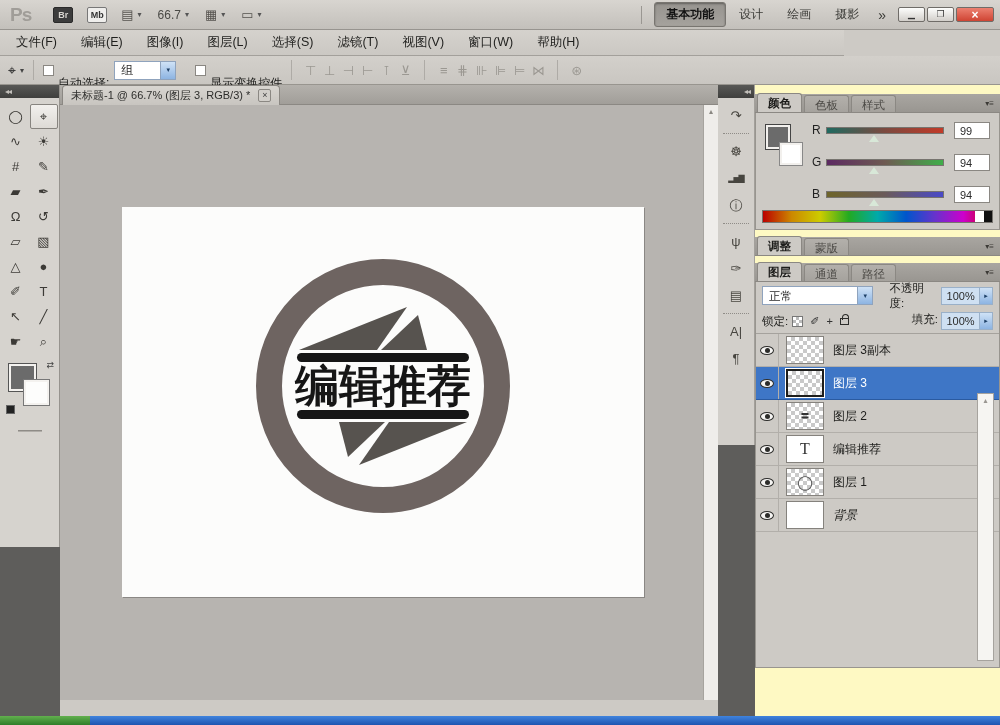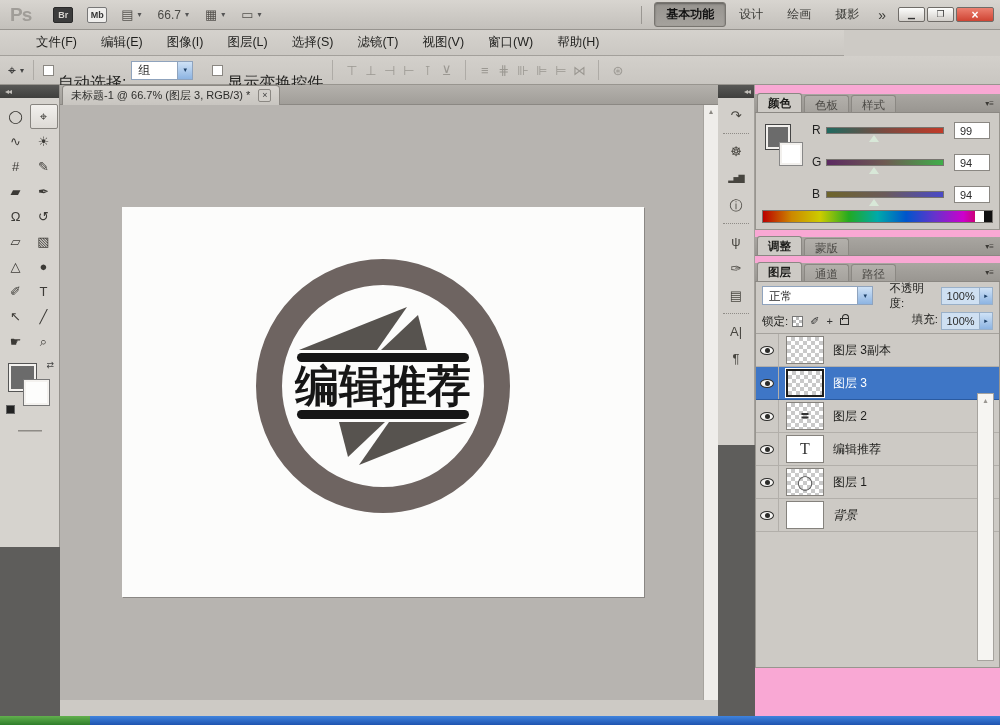--- a/index.html
+++ b/index.html
@@ -27,32 +27,32 @@
   .ws-more { font-size:14px; color:#3a3a36; margin:0 10px 0 6px; }
   .win-btns { display:flex; margin-right:6px; }
   .win-btn { width:27px; height:15px; border:1px solid #6f6c68; border-radius:2px; margin-left:2px;
     background:linear-gradient(#fdfdfc,#d2cfca); display:flex; align-items:center; justify-content:center;
     font-size:9px; color:#333; line-height:1; }
   .win-btn.close { background:linear-gradient(#ec8070,#cf4433); color:#fff; font-weight:bold; font-size:12px; width:38px; }
 
   
   #menubar { position:absolute; left:0; top:30px; width:844px; height:26px;
     background:linear-gradient(#d5d2cd,#cbc8c3); border-bottom:1px solid #a3a09b;
-    display:flex; align-items:center; padding-left:24px; }
+    display:flex; align-items:center; padding-left:4px; }
   .menu-item { padding:4px 12px; font-size:12.5px; color:#1f1f1d; }
 
   
   #optionsbar { position:absolute; left:0; top:56px; width:1000px; height:29px;
     background:linear-gradient(#d3d0cb,#c9c6c1); border-bottom:1px solid #98958f;
     display:flex; align-items:center; padding-left:8px; }
   .opt-sep { width:1px; height:20px; background:#aeaba6; margin:0 9px; }
   .opt-toolicon { font-size:14px; color:#222; }
   .opt-caret { font-size:8px; color:#444; margin-left:4px; }
   .checkbox { width:11px; height:11px; background:#fff; border:1px solid #8a8782; margin-right:4px; display:inline-block; }
-  .opt-label { font-size:16px; color:#1f1f1d;margin-top:27px; }
+  .opt-label { font-size:12px; color:#1f1f1d;margin-top:27px; }
   .dropdown { display:flex; align-items:center; width:62px; height:19px; background:#fff;
     border:1px solid #8fa3bd; margin-left:5px; }
   .dropdown .dd-val { flex:1; padding-left:6px; font-size:12px; }
   .dd-btn { width:15px; height:100%; background:linear-gradient(#cfe2f6,#8db4e2); border-left:1px solid #8fa3bd;
     display:flex; align-items:center; justify-content:center; font-size:7px; color:#1d3f66; }
   .dis-icons { display:flex; align-items:center; }
   .dis-icon { font-size:13px; color:#9b9892; width:19px; text-align:center; }
 
   
   #main { position:absolute; left:0; top:85px; width:1000px; height:631px; }
@@ -108,21 +108,21 @@
     background:#d2cfca; border-right:1px solid #a3a09b; }
   #dockstrip .panel-darkhead { text-align:right; padding-right:4px; }
   .dock-icons { display:flex; flex-direction:column; align-items:center; padding-top:4px; }
   .dock-icon { height:27px; display:flex; align-items:center; justify-content:center;
     font-size:13px; color:#47453f; width:100%; }
   .dock-icon.small { font-size:8px; letter-spacing:-1px; }
   .dock-sep { width:26px; border-top:1px dotted #8f8c87; margin:4px 0; }
   #dock-filler { position:absolute; left:718px; top:360px; width:37px; height:271px; background:#5e5d5b; }
 
   
-  #rightcol { position:absolute; left:755px; top:0; width:245px; height:631px; background:#f9a8d4; }
+  #rightcol { position:absolute; left:755px; top:0; width:245px; height:631px; background:#fef9c3; }
   .ptabs { display:flex; align-items:flex-end; height:19px; background:linear-gradient(#a9a6a1,#999691);
     border-bottom:1px solid #8b8883; }
   .ptab { padding:2px 10px 2px; font-size:11.5px; color:#4c4a46; height:17px;
     background:linear-gradient(#b3b0ab,#a5a29d); border:1px solid #8b8883; border-bottom:none; margin-left:2px;
     border-radius:3px 3px 0 0; }
   .ptab.active { background:#cdcac5; color:#1d1d1b; height:19px; font-weight:bold; }
   .pmenu { margin-left:auto; font-size:8px; color:#3c3a36; padding:0 6px 4px; }
   .pbody { background:#cdcac5; border:1px solid #98958f; border-top:none; }
 
   #colorpanel { margin-top:9px; }

